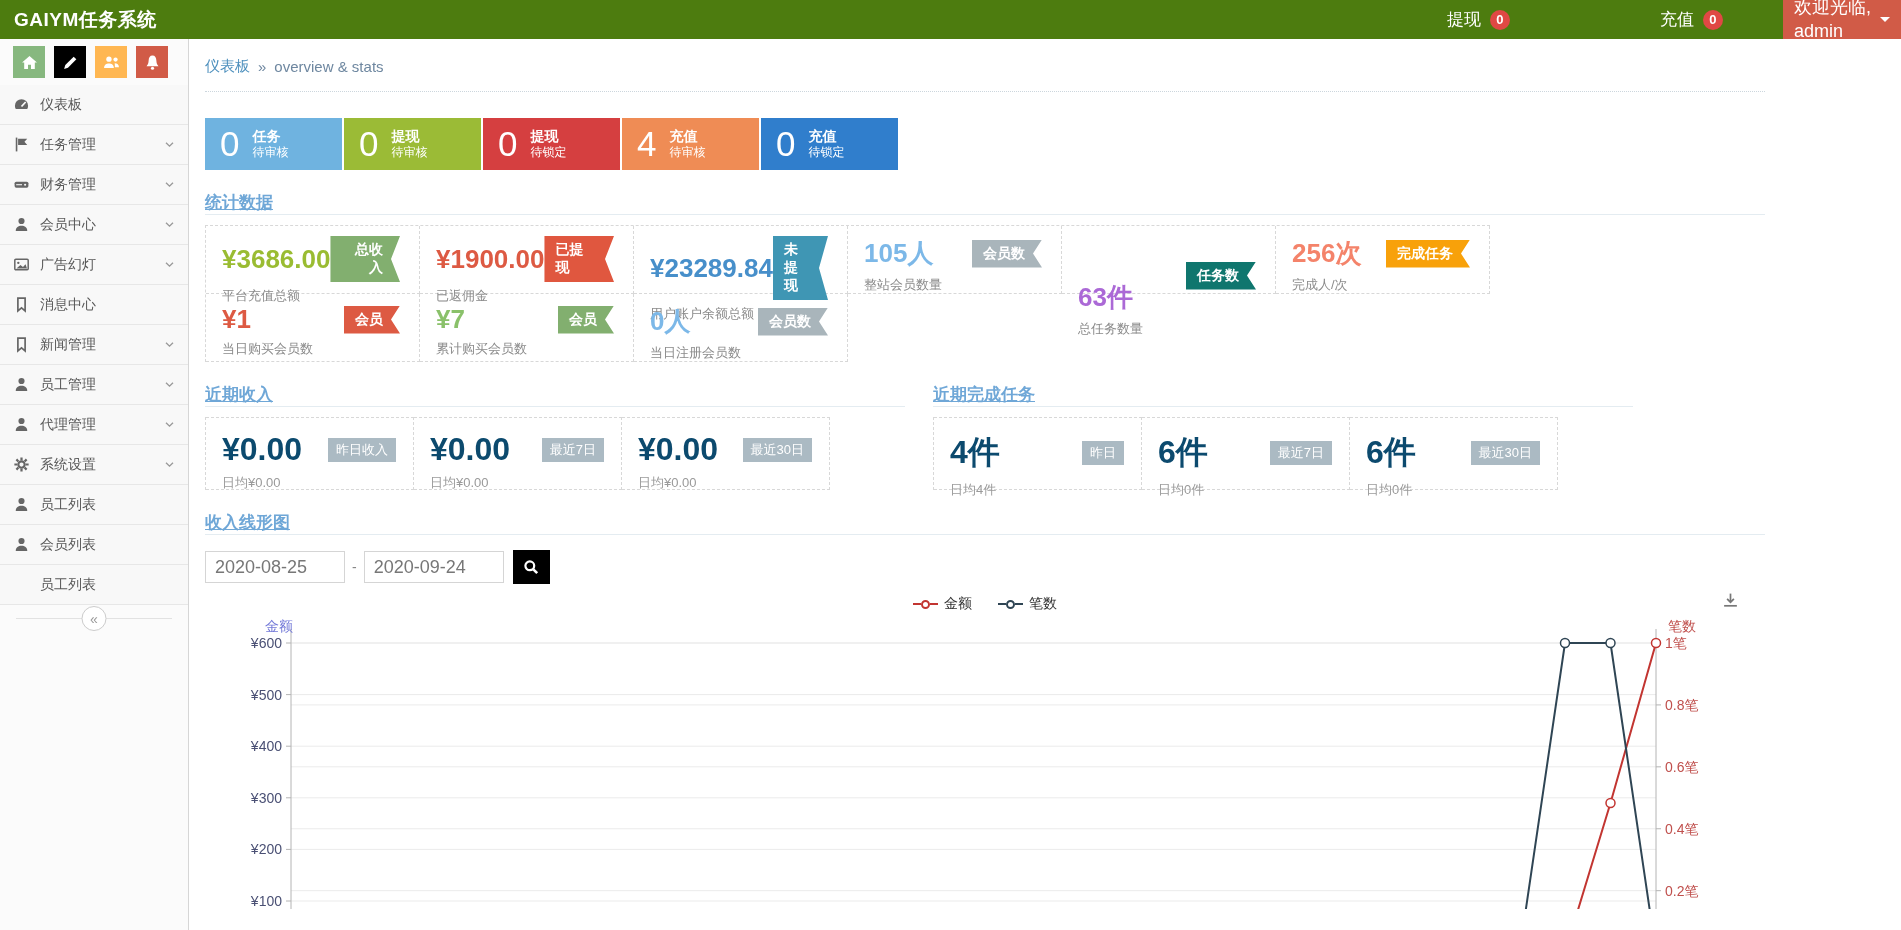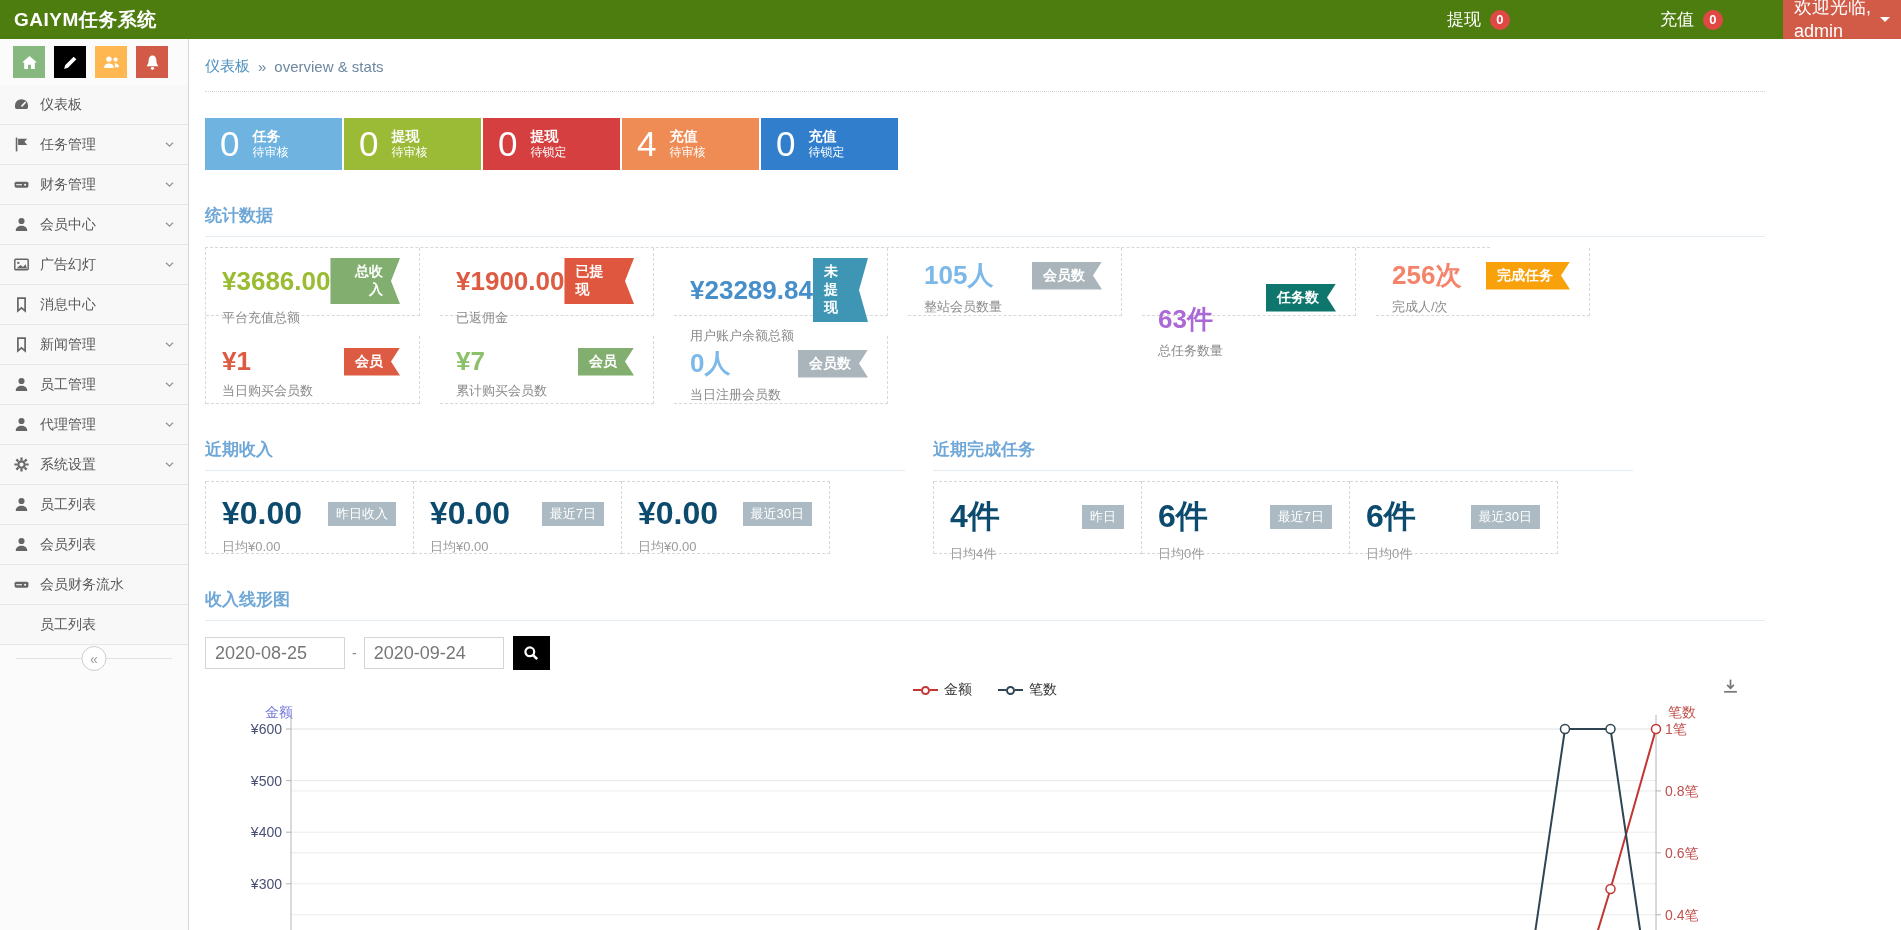--- a/index.html
+++ b/index.html
@@ -37,24 +37,24 @@
   .bc-home{color:#4c8fbd;cursor:pointer;}
   .bc-divider{border-bottom:1px dotted #ccd6dd;margin-top:15px;}
   
   .summary-row{display:flex;gap:2px;margin-top:26px;}
   .sum-box{width:137px;height:52px;color:#fff;display:flex;align-items:center;}
   .sum-val{font-size:35px;padding:0 13px 0 15px;font-weight:400;}
   .sum-txt{display:flex;flex-direction:column;line-height:1.3;}
   .sum-t1{font-size:14px;font-weight:bold;}
   .sum-t2{font-size:12px;}
   
-  .section-title{color:#6fa7d7;font-size:17px;margin-top:34px;padding-bottom:9px;border-bottom:1px solid #e4ecf1;}
+  .section-title{color:#6fa7d7;font-size:17px;margin-top:21px;border-bottom:1px solid #e4ecf1;text-decoration:underline;}
   
   .stats-grid{margin-top:10px;display:grid;grid-template-columns:repeat(6,214px);
-    border-left:1px dashed #d8d8d8;border-top:1px dashed #d8d8d8;width:1285px;gap:20px;}
+    border-left:1px dashed #d8d8d8;border-top:1px dashed #d8d8d8;width:1285px;}
   .stat-cell{border-right:1px dashed #d8d8d8;border-bottom:1px dashed #d8d8d8;height:68px;padding:10px 10px 0 16px;}
   .stat-line{display:flex;align-items:center;}
   .stat-val{font-size:26px;font-weight:bold;}
   .ribbon{margin-left:auto;margin-right:9px;color:#fff;font-size:14px;font-weight:bold;padding:5px 17px 5px 11px;
     clip-path:polygon(0 0,100% 0,calc(100% - 9px) 50%,100% 100%,0 100%);}
   .stat-desc{color:#8a8a8a;font-size:13px;margin-top:5px;}
   
   .two-col{display:flex;}
   .col-left{width:700px;}
   .col-right{width:700px;margin-left:28px;}
@@ -279,26 +279,20 @@
         <svg class="mi">
           <use href="#i-user"></use>
         </svg>
         <span>员工列表</span>
       </div>
     <div class="menu-item">
         <svg class="mi">
           <use href="#i-user"></use>
         </svg>
         <span>会员列表</span>
-      </div>
-    <div class="menu-item">
-        <svg class="mi">
-          <use href="#i-drive"></use>
-        </svg>
-        <span>会员财务流水</span>
       </div>
     <div class="menu-item no-icon">
         <span>员工列表</span>
       </div>
   </nav>
   <div class="collapse-row">
     <div class="collapse-btn">«</div>
   </div>
 </aside>
 

